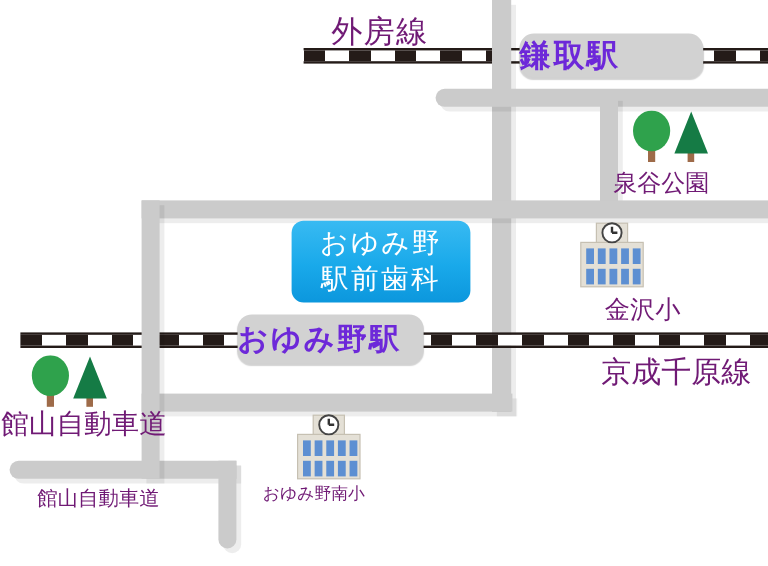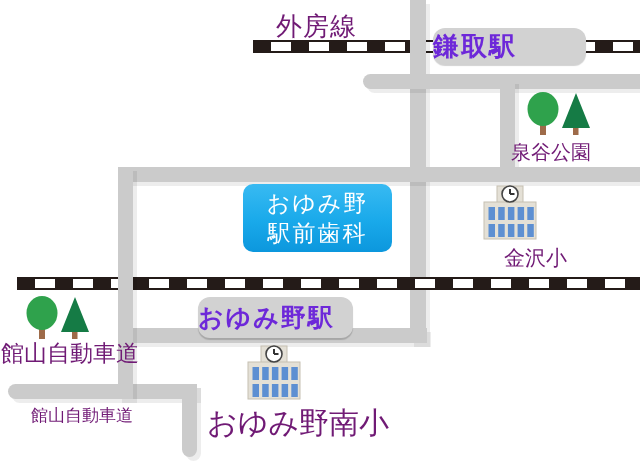--- a/index.html
+++ b/index.html
@@ -50,30 +50,31 @@
   <div class="road cap-left" style="left:8px;top:384px;width:189px;height:15px;"></div>
   <div class="road cap-bottom" style="left:182px;top:384px;width:15px;height:73px;"></div>
 
   <div class="railway over" style="left:17px;top:277px;width:623px;"></div>
 
   <div class="road z-top" style="left:118px;top:167px;width:15px;height:232px;"></div>
 
   <div class="station" style="left:433px;top:28px;width:153px;height:36px;font-size:26px;">
     <span>鎌取駅</span>
   </div>
-  <div class="station" style="left:198px;top:262px;width:155px;height:41px;margin-top:35px;">
+  <div class="station" style="left:198px;top:262px;width:155px;height:41px;">
     <span>おゆみ野駅</span>
   </div>
 
   <div class="clinic">
     <span>おゆみ野</span>
     <span>駅前歯科</span>
   </div>
 
   <div class="map-label" style="left:276px;top:9px;font-size:26px;letter-spacing:1px;">外房線</div>
+  <div class="map-label" style="left:501px;top:293px;font-size:25px;">京成千原線</div>
   <div class="map-label" style="left:31px;top:404px;font-size:17px;">館山自動車道</div>
 
   <div class="icon-wrap" style="left:527px;top:92px;">
     <svg width="66" height="48" viewBox="0 0 66 48">
       <rect x="13" y="30" width="6" height="13" fill="#9e6b49"></rect>
       <ellipse cx="16" cy="17" rx="15.5" ry="17" fill="#2fa24c"></ellipse>
       <rect x="46" y="32" width="5.5" height="11" fill="#9e6b49"></rect>
       <polygon points="49,1 63,36 35,36" fill="#157b45"></polygon>
     </svg>
   </div>
@@ -124,15 +125,15 @@
           <rect x="34.6" y="23" width="6.5" height="13"></rect>
         <rect x="44.3" y="23" width="6.5" height="13"></rect>
         <rect x="5.5" y="40" width="6.5" height="13"></rect>
           <rect x="15.2" y="40" width="6.5" height="13"></rect>
         <rect x="24.9" y="40" width="6.5" height="13"></rect>
           <rect x="34.6" y="40" width="6.5" height="13"></rect>
         <rect x="44.3" y="40" width="6.5" height="13"></rect>
       </g>
     </svg>
   </div>
-  <div class="map-label" style="left:207px;top:403px;font-size:30px;">おゆみ野南小</div>
+  <div class="map-label" style="left:219px;top:403px;font-size:14px;">おゆみ野南小</div>
 
 </div>
 
 </body></html>

